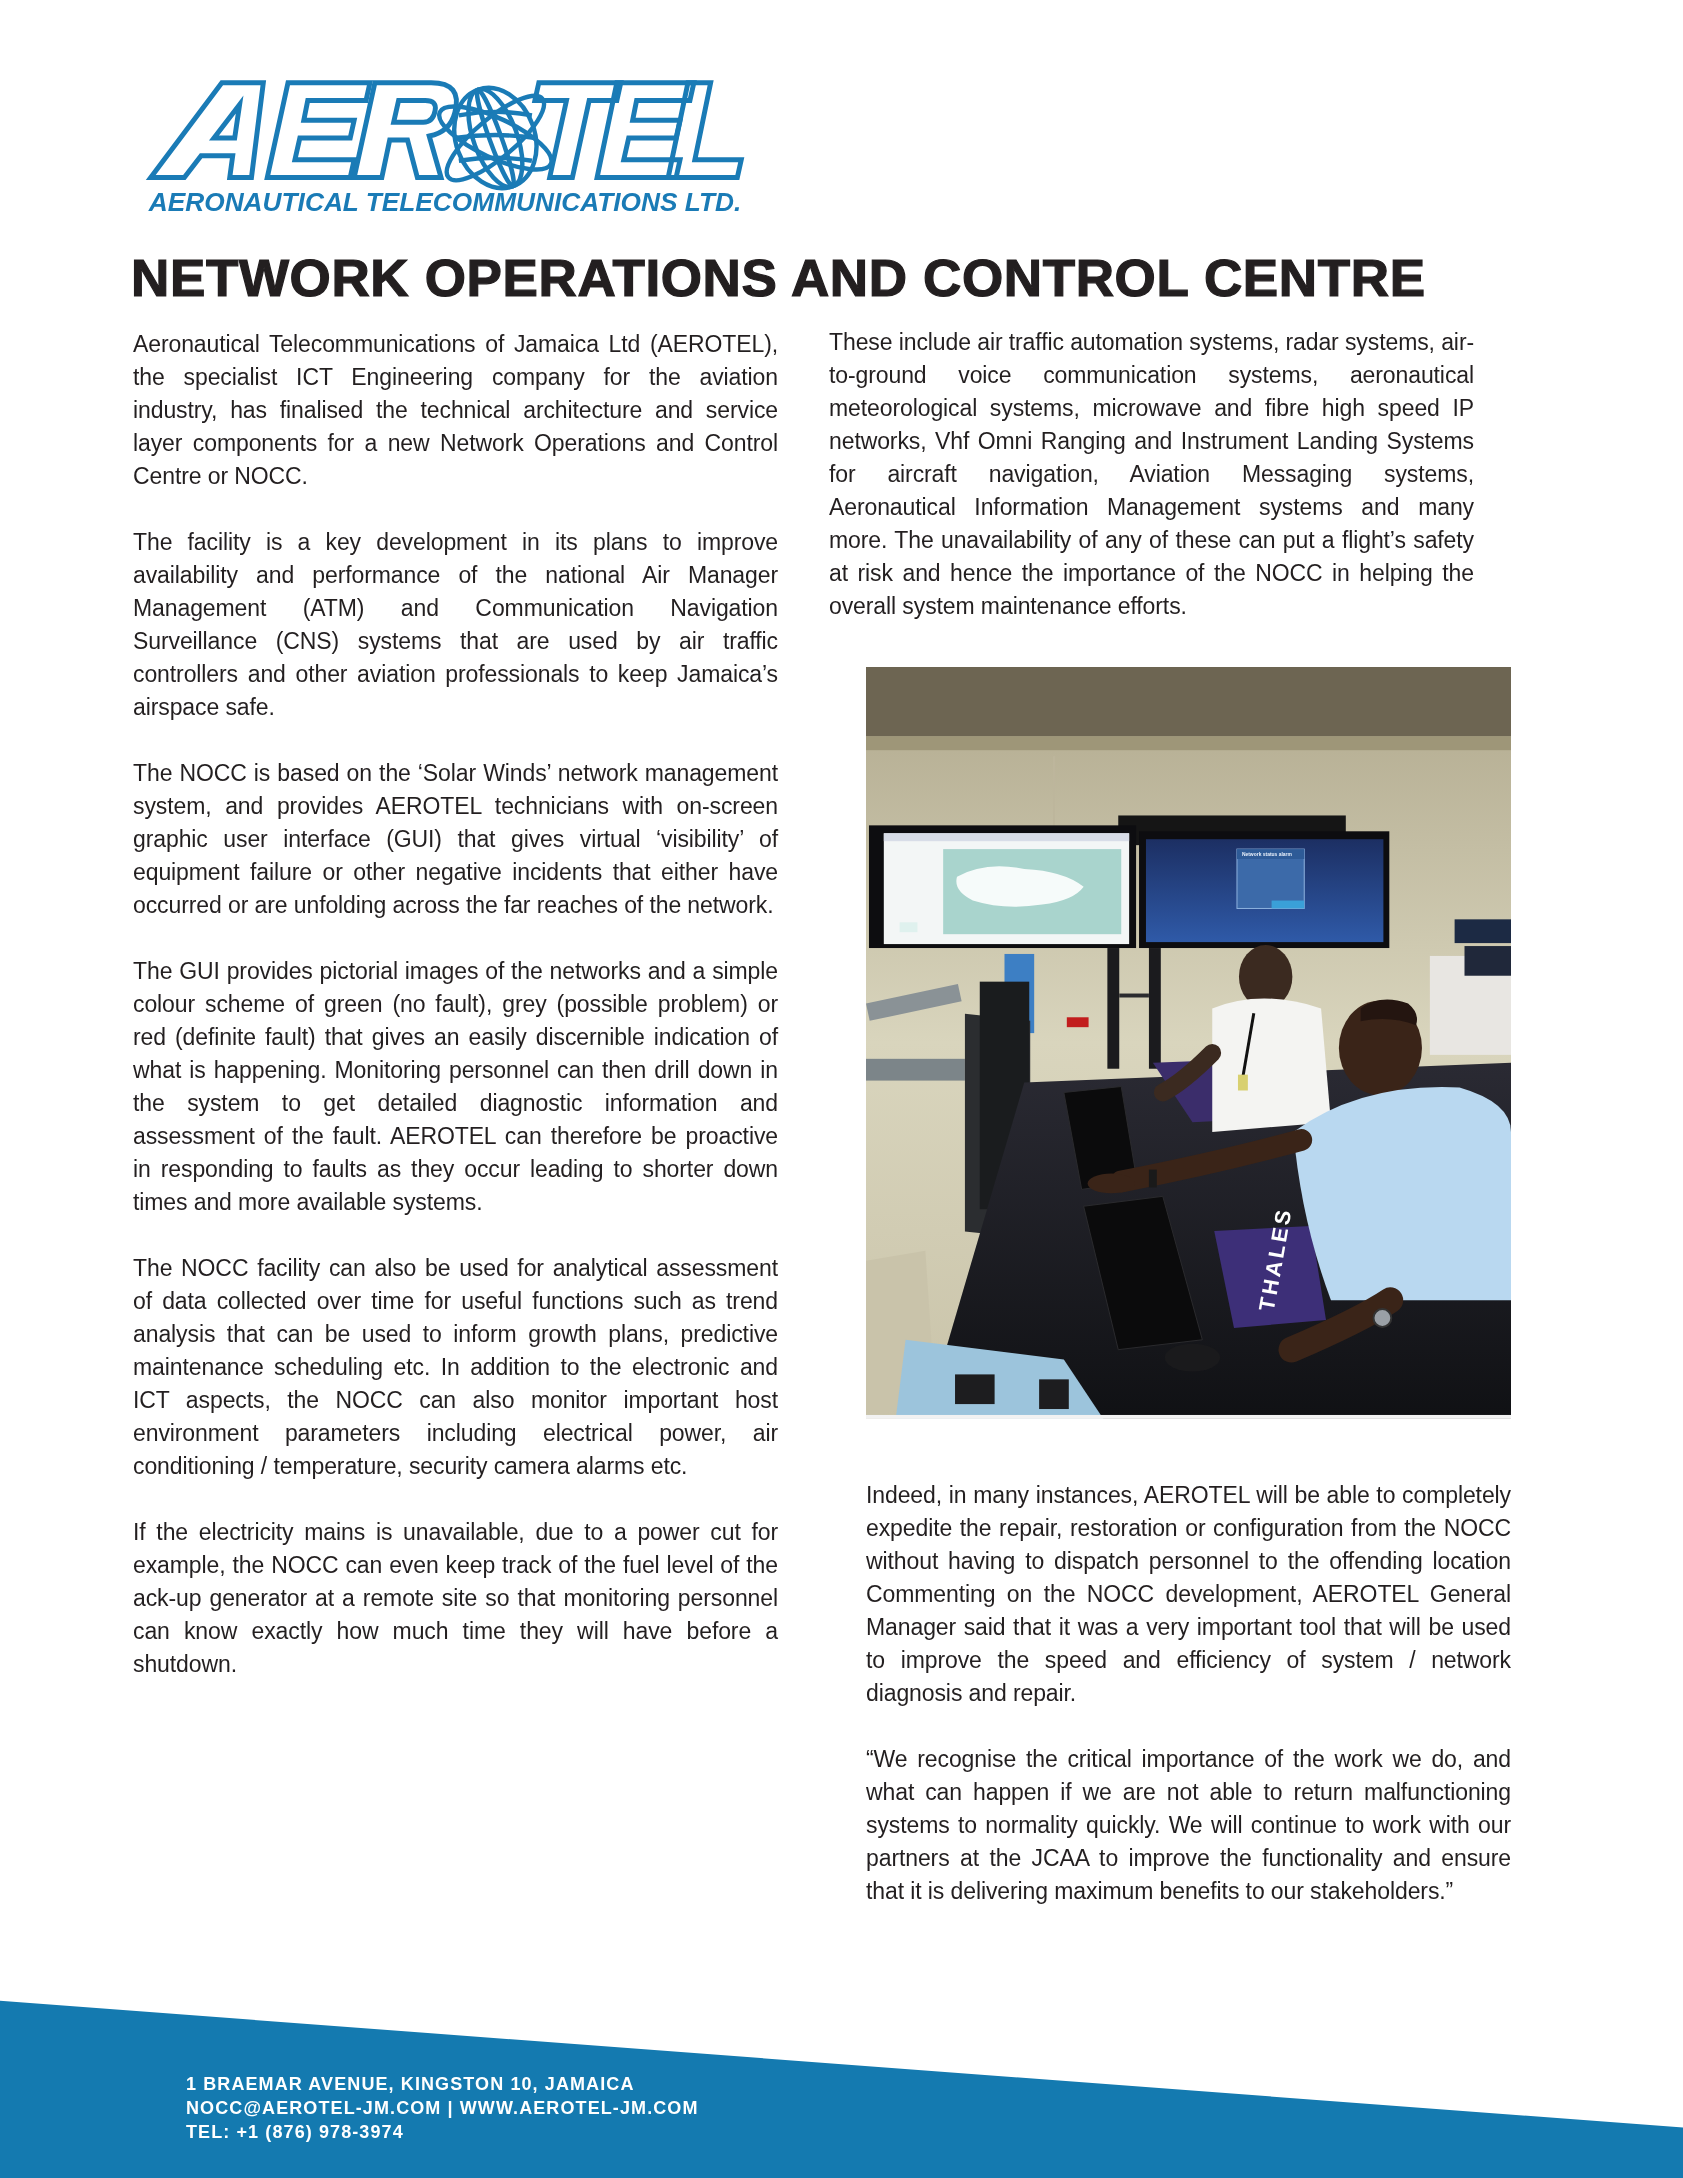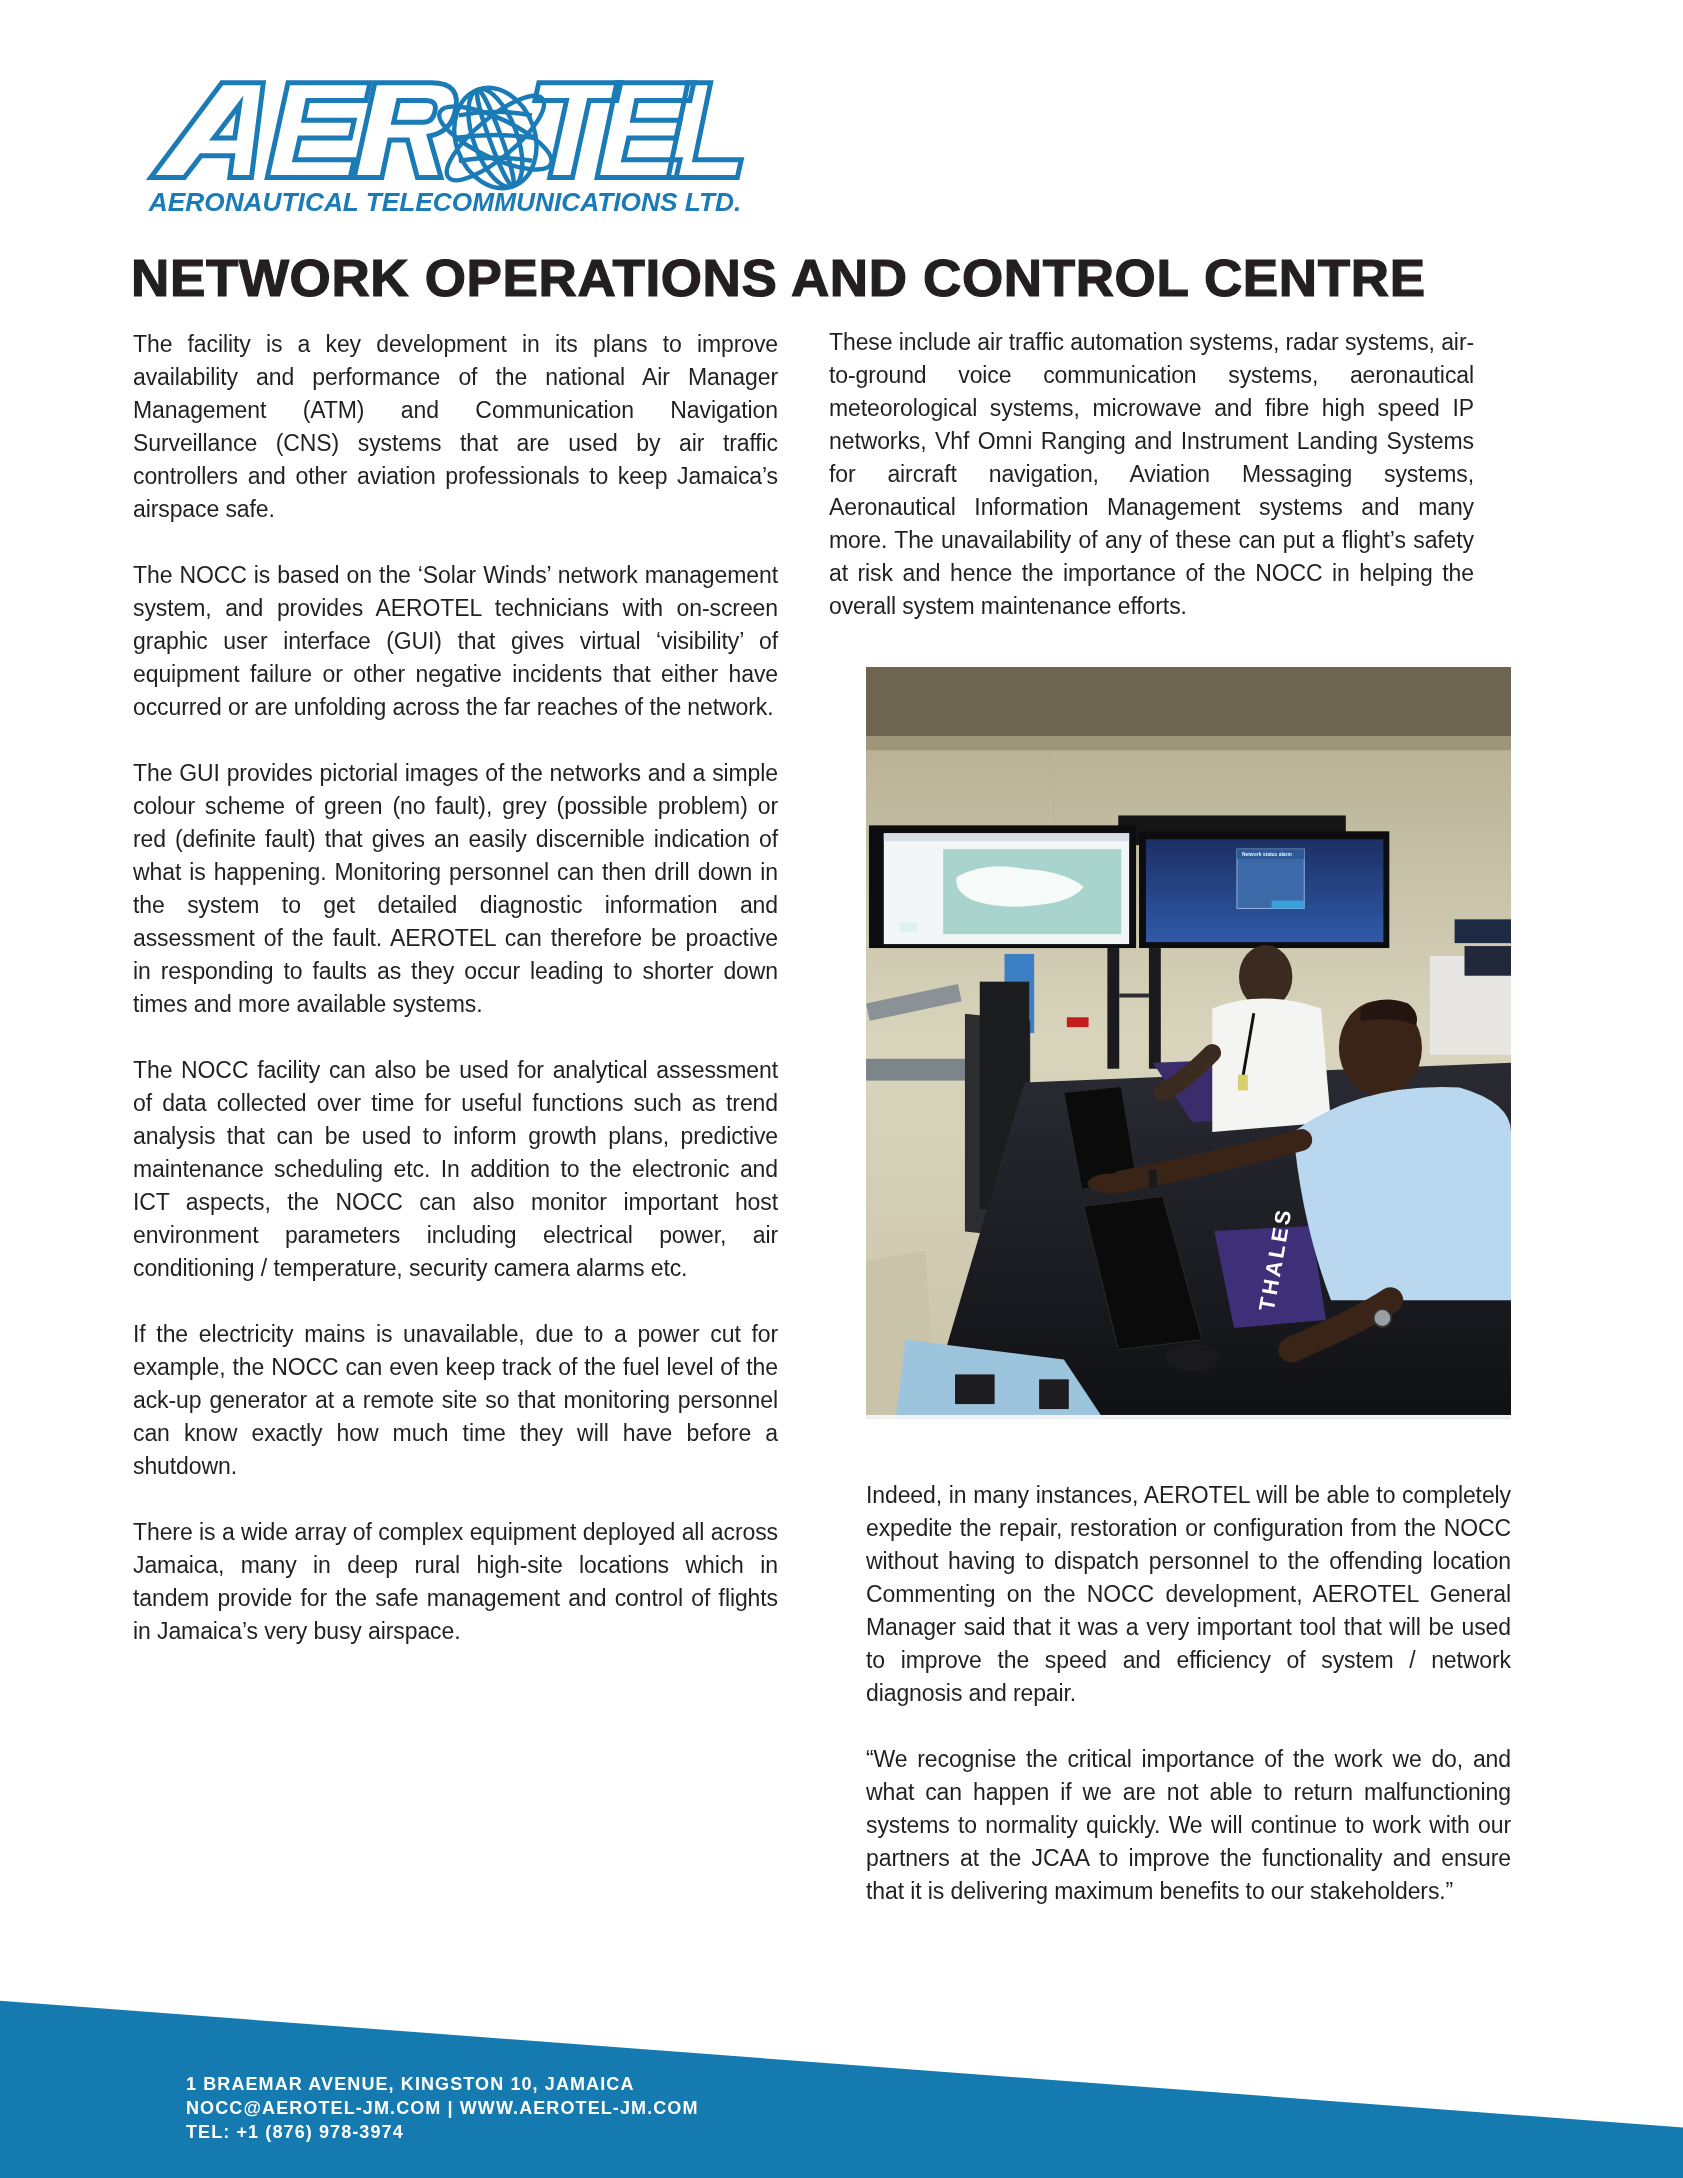--- a/index.html
+++ b/index.html
@@ -70,26 +70,26 @@
       <ellipse cx="355" cy="78" rx="62" ry="20" transform="rotate(-40 355 78)"></ellipse>
     </g>
 
     <text x="4" y="152" fill="#1a7bb6" font-family="Liberation Sans, sans-serif" font-weight="bold" font-style="italic" font-size="27" textLength="600" lengthAdjust="spacingAndGlyphs">AERONAUTICAL TELECOMMUNICATIONS LTD.</text>
   </svg>
 </div>
 
 <div class="title">NETWORK OPERATIONS AND CONTROL CENTRE</div>
 
 <div class="col left">
+  <p class="para">Aeronautical Telecommunications of Jamaica Ltd (AEROTEL), the specialist ICT Engineering company for the aviation industry, has finalised the technical architecture and service layer components for a new Network Operations and Control Centre or NOCC.</p>
   <p class="para">The facility is a key development in its plans to improve availability and performance of the national Air Manager Management (ATM) and Communication Navigation Surveillance (CNS) systems that are used by air traffic controllers and other aviation professionals to keep Jamaica’s airspace safe.</p>
   <p class="para">The NOCC is based on the ‘Solar Winds’ network management system, and provides AEROTEL technicians with on-screen graphic user interface (GUI) that gives virtual ‘visibility’ of equipment failure or other negative incidents that either have occurred or are unfolding across the far reaches of the network.</p>
   <p class="para">The GUI provides pictorial images of the networks and a simple colour scheme of green (no fault), grey (possible problem) or red (definite fault) that gives an easily discernible indication of what is happening. Monitoring personnel can then drill down in the system to get detailed diagnostic information and assessment of the fault. AEROTEL can therefore be proactive in responding to faults as they occur leading to shorter down times and more available systems.</p>
   <p class="para">The NOCC facility can also be used for analytical assessment of data collected over time for useful functions such as trend analysis that can be used to inform growth plans, predictive maintenance scheduling etc. In addition to the electronic and ICT aspects, the NOCC can also monitor important host environment parameters including electrical power, air conditioning / temperature, security camera alarms etc.</p>
   <p class="para">If the electricity mains is unavailable, due to a power cut for example, the NOCC can even keep track of the fuel level of the ack-up generator at a remote site so that monitoring personnel can know exactly how much time they will have before a shutdown.</p>
-  <p class="para">There is a wide array of complex equipment deployed all across Jamaica, many in deep rural high-site locations which in tandem provide for the safe management and control of flights in Jamaica’s very busy airspace.</p>
 </div>
 
 <div class="col right-top">
   <p class="para">These include air traffic automation systems, radar systems, air-to-ground voice communication systems, aeronautical meteorological systems, microwave and fibre high speed IP networks, Vhf Omni Ranging and Instrument Landing Systems for aircraft navigation, Aviation Messaging systems, Aeronautical Information Management systems and many more. The unavailability of any of these can put a flight’s safety at risk and hence the importance of the NOCC in helping the overall system maintenance efforts.</p>
 </div>
 
 <div class="photo">
   <svg width="645" height="752" viewBox="0 0 652 760">
     <defs>
       <linearGradient id="wall" x1="0" y1="0" x2="0" y2="1">

